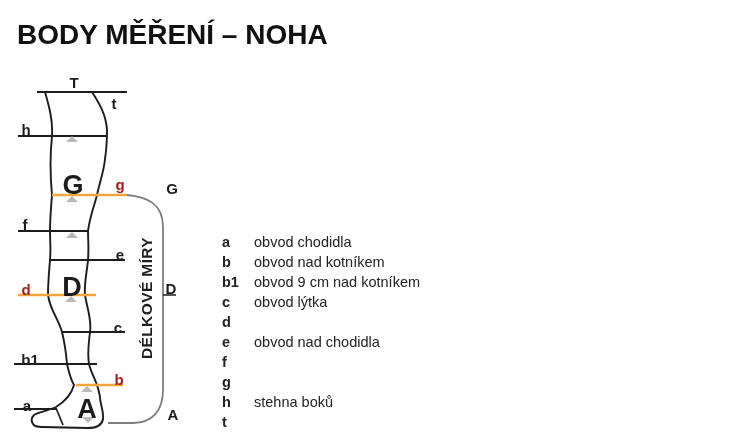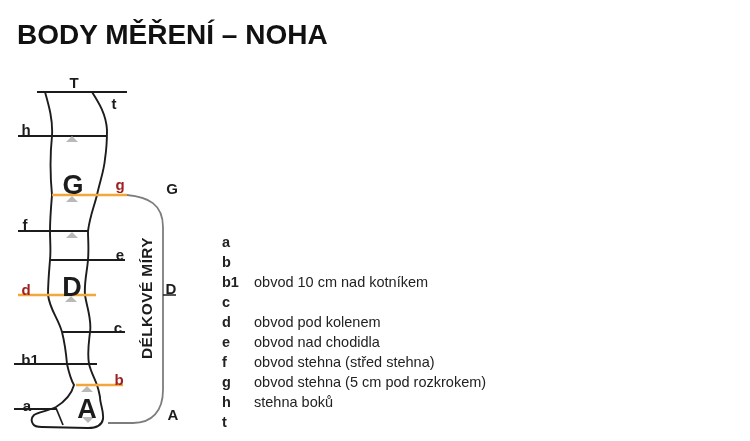--- a/index.html
+++ b/index.html
@@ -99,46 +99,46 @@
 
   <span class="lbl" style="left:172px; top:181px;">G</span>
   <span class="lbl" style="left:171px; top:281px;">D</span>
   <span class="lbl" style="left:173px; top:407px;">A</span>
 
   <span id="vertical-axis-label">DÉLKOVÉ MÍRY</span>
 
   <div id="legend">
     <div class="legend-row">
       <span class="legend-key">a</span>
+      <span class="legend-label">obvod chodidla</span>
     </div>
     <div class="legend-row">
       <span class="legend-key">b</span>
+      <span class="legend-label">obvod nad kotníkem</span>
     </div>
     <div class="legend-row">
       <span class="legend-key">b1</span>
-      <span class="legend-label">obvod 10 cm nad kotníkem</span>
+      <span class="legend-label">obvod 9 cm nad kotníkem</span>
     </div>
     <div class="legend-row">
       <span class="legend-key">c</span>
+      <span class="legend-label">obvod lýtka</span>
     </div>
     <div class="legend-row">
       <span class="legend-key">d</span>
-      <span class="legend-label">obvod pod kolenem</span>
     </div>
     <div class="legend-row">
       <span class="legend-key">e</span>
       <span class="legend-label">obvod nad chodidla</span>
     </div>
     <div class="legend-row">
       <span class="legend-key">f</span>
-      <span class="legend-label">obvod stehna (střed stehna)</span>
     </div>
     <div class="legend-row">
       <span class="legend-key">g</span>
-      <span class="legend-label">obvod stehna (5 cm pod rozkrokem)</span>
     </div>
     <div class="legend-row">
       <span class="legend-key">h</span>
       <span class="legend-label">stehna boků</span>
     </div>
     <div class="legend-row">
       <span class="legend-key">t</span>
     </div>
   </div>
 

